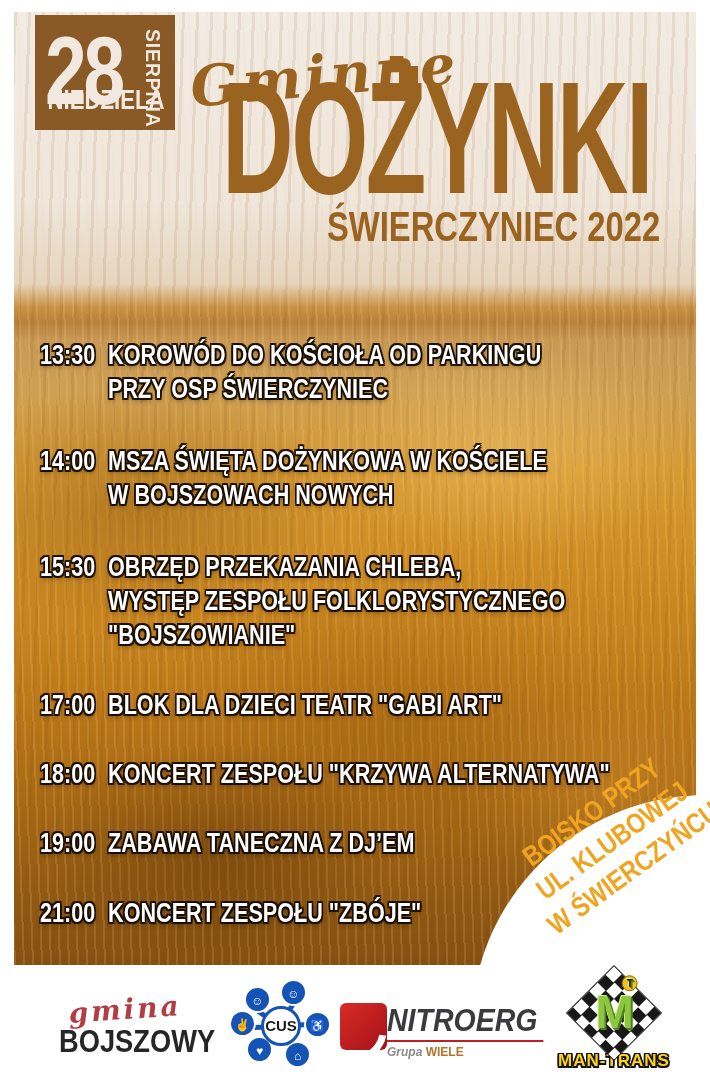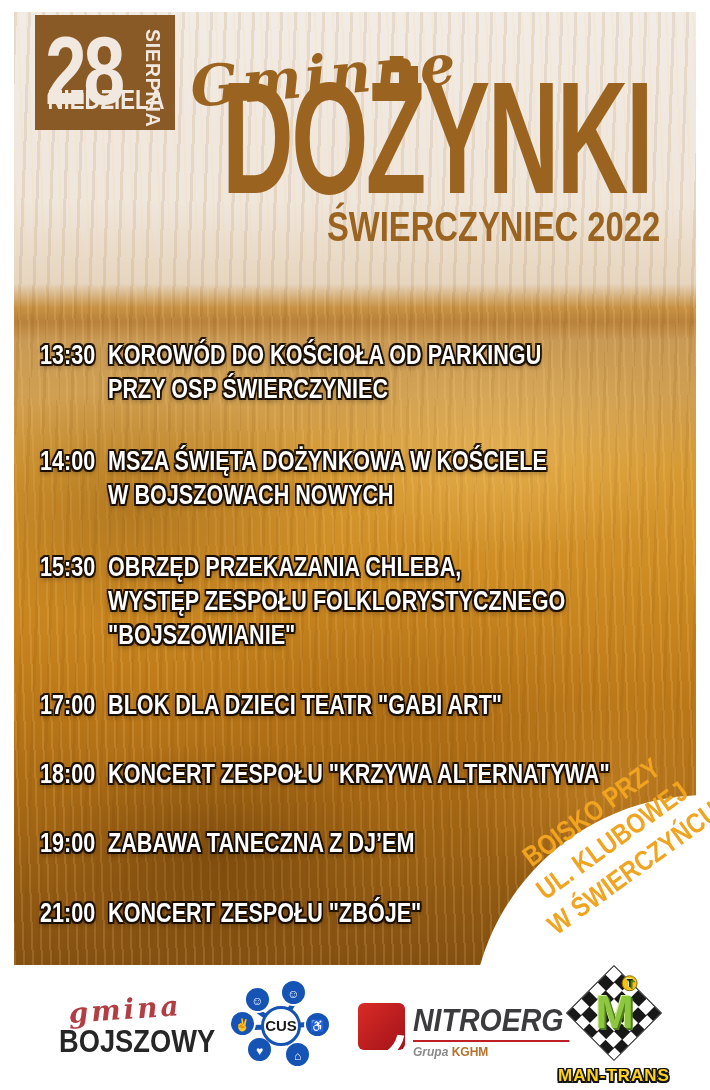--- a/index.html
+++ b/index.html
@@ -124,21 +124,21 @@
   .cus-node {
     position:absolute; width:27px; height:27px; border-radius:50%; background:#1553b5;
     color:#ffffff; font-size:12px; line-height:27px; text-align:center; border:2px solid #ffffff;
   }
   .cus-center {
     position:absolute; left:33px; top:29px; width:40px; height:40px; border-radius:50%;
     background:#ffffff; border:3px solid #1553b5; text-align:center;
   }
   .cus-center .c-label { font-size:15px; font-weight:bold; color:#1a1a1a; line-height:34px; }
 
-  .logo-nitroerg { position:absolute; left:358px; top:38px; display:flex; gap:8px; }
+  .logo-nitroerg { position:absolute; left:340px; top:38px; display:flex; }
   .nitro-mark {
     width:47px; height:47px; background:linear-gradient(135deg,#d92b27,#a31218);
     border-radius:6px; position:relative; overflow:hidden;
   }
   .nitro-swoosh {
     position:absolute; left:-12px; top:6px; width:60px; height:52px; border-radius:50%;
     border:7px solid #ffffff; border-color:transparent transparent #ffffff #ffffff;
     transform:rotate(-38deg);
   }
   .nitro-text .name {
@@ -160,21 +160,21 @@
     position:absolute; left:50%; top:50%; transform:translate(-50%,-52%) rotate(-45deg);
     font-size:46px; font-weight:bold; color:#8dc63f;
     text-shadow:1px 1px 0 #4e7e1d, 2px 2px 0 #4e7e1d, -1px -1px 0 #d7ef9a;
   }
   .mt-t {
     position:absolute; right:-4px; top:-10px; width:16px; height:16px; border-radius:50%;
     background:#f5c21a; border:1px solid #8a6a00; color:#1a1a1a; font-size:10px;
     font-weight:bold; line-height:15px; text-align:center;
   }
   .mt-label {
-    font-size:17px; font-weight:bold; color:#ffd21e; letter-spacing:1px; margin-top:19px;
+    font-size:17px; font-weight:bold; color:#ffd21e; letter-spacing:1px; margin-top:4px;
     text-shadow:
       -1.5px -1.5px 0 #141414, 1.5px -1.5px 0 #141414,
       -1.5px  1.5px 0 #141414, 1.5px  1.5px 0 #141414,
        0 -1.5px 0 #141414, 0 1.5px 0 #141414, -1.5px 0 0 #141414, 1.5px 0 0 #141414;
   }
 </style>
 </head>
 <body>
 
 <div class="poster">
@@ -274,21 +274,21 @@
     </div>
 
     <div class="logo-nitroerg">
       <div class="nitro-mark">
         <div class="nitro-swoosh"></div>
       </div>
       <div class="nitro-text">
         <span class="name">NITROERG</span>
         <div class="group">
           <span class="g1">Grupa</span>
-          <span class="g2">KGHM</span>
+          <span class="g2">WIELE</span>
         </div>
       </div>
     </div>
 
     <div class="logo-mantrans">
       <div class="mt-diamond">
         <div class="mt-m">
           <span>M</span>
           <span class="mt-t">T</span>
         </div>

